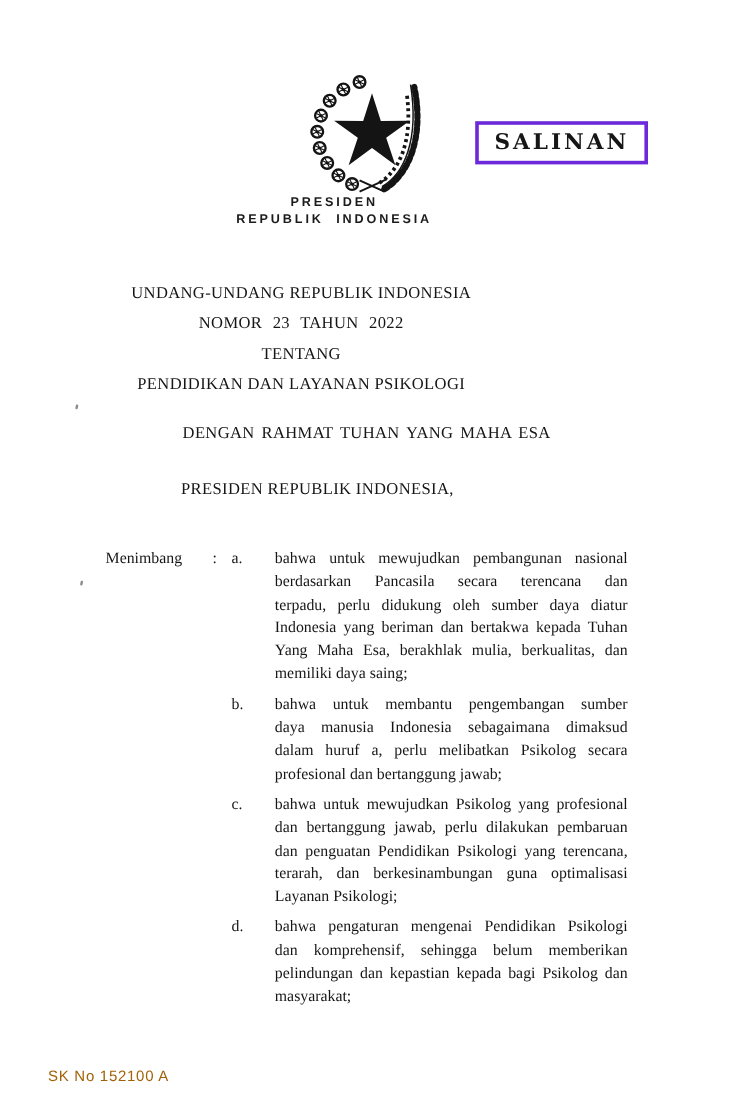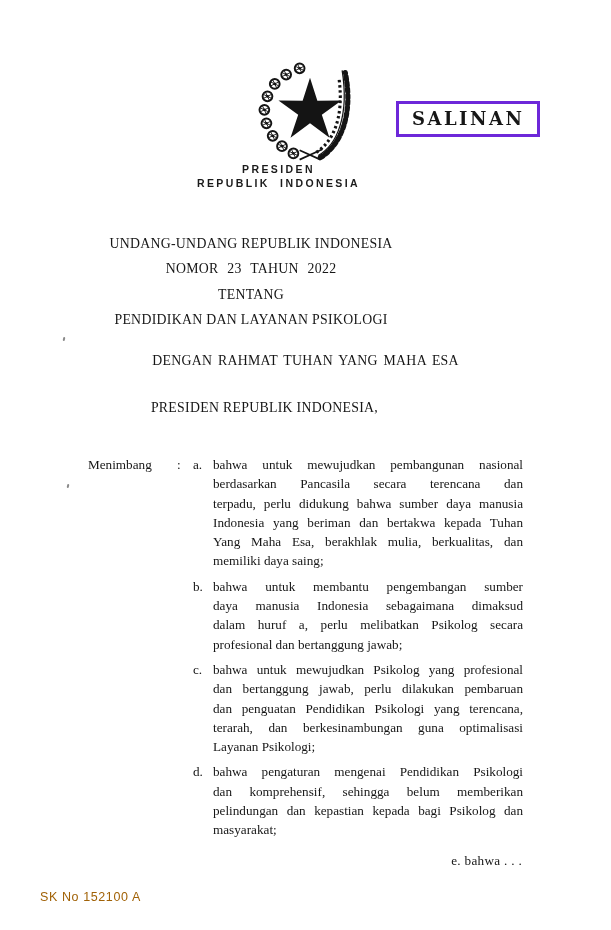--- a/index.html
+++ b/index.html
@@ -85,21 +85,21 @@
     grid-template-columns: 89px 16px 1fr;
     align-items: start;
     font-size: 13.2px;
     line-height: 19.3px;
   }
   .consider-label, .consider-colon { line-height: 19.3px; }
   .items-col {}
   .c-item { display: flex; margin-bottom: 6px; }
   .c-item:last-child { margin-bottom: 0; }
   .c-marker { width: 20px; flex: 0 0 20px; }
-  .c-lines { flex: 1; }
+  .c-lines { flex: 1; margin-left: 16px; }
   .jline { text-align: justify; text-align-last: justify; }
   .c-lines .jline:last-child { text-align-last: left; }
 
   .catchword {
     position: absolute;
     left: 88px; top: 853px;
     width: 434px;
     text-align: right;
     font-size: 13.2px;
     letter-spacing: 0.3px;
@@ -177,21 +177,21 @@
 
   <div class="considerations">
     <div class="consider-label">Menimbang</div>
     <div class="consider-colon">:</div>
     <div class="items-col">
     <div class="c-item">
       <div class="c-marker">a.</div>
       <div class="c-lines">
             <div class="jline">bahwa untuk mewujudkan pembangunan nasional</div>
             <div class="jline">berdasarkan Pancasila secara terencana dan</div>
-            <div class="jline">terpadu, perlu didukung bahwa sumber daya manusia</div>
+            <div class="jline">terpadu, perlu didukung oleh sumber daya diatur</div>
             <div class="jline">Indonesia yang beriman dan bertakwa kepada Tuhan</div>
             <div class="jline">Yang Maha Esa, berakhlak mulia, berkualitas, dan</div>
             <div class="jline">memiliki daya saing;</div>
           </div>
     </div>
 
     <div class="c-item">
       <div class="c-marker">b.</div>
       <div class="c-lines">
             <div class="jline">bahwa untuk membantu pengembangan sumber</div>
@@ -217,20 +217,19 @@
       <div class="c-lines">
             <div class="jline">bahwa pengaturan mengenai Pendidikan Psikologi</div>
             <div class="jline">dan komprehensif, sehingga belum memberikan</div>
             <div class="jline">pelindungan dan kepastian kepada bagi Psikolog dan</div>
             <div class="jline">masyarakat;</div>
           </div>
     </div>
   </div>
   </div>
 
-  <div class="catchword">e. bahwa . . .</div>
 
   <div class="footer-code">SK No 152100 A</div>
 
   <div class="speck" style="left:63px; top:337px;"></div>
   <div class="speck" style="left:67px; top:484px;"></div>
 
 </div>
 
 </body></html>

